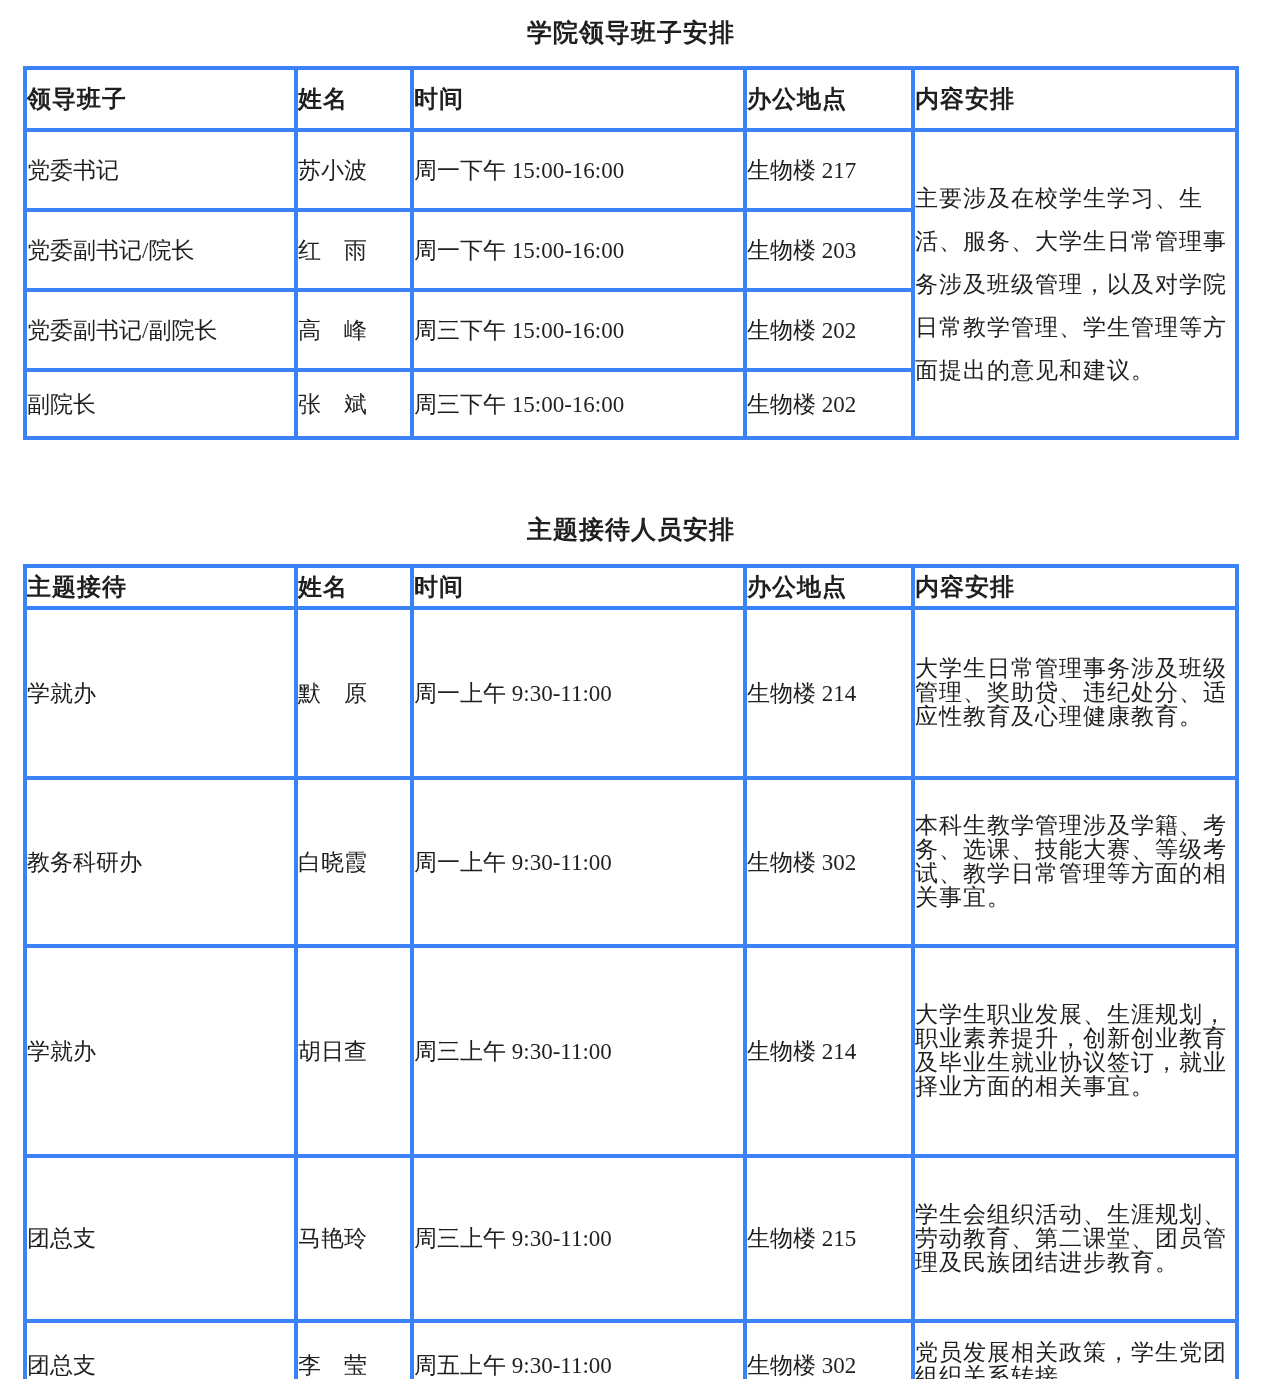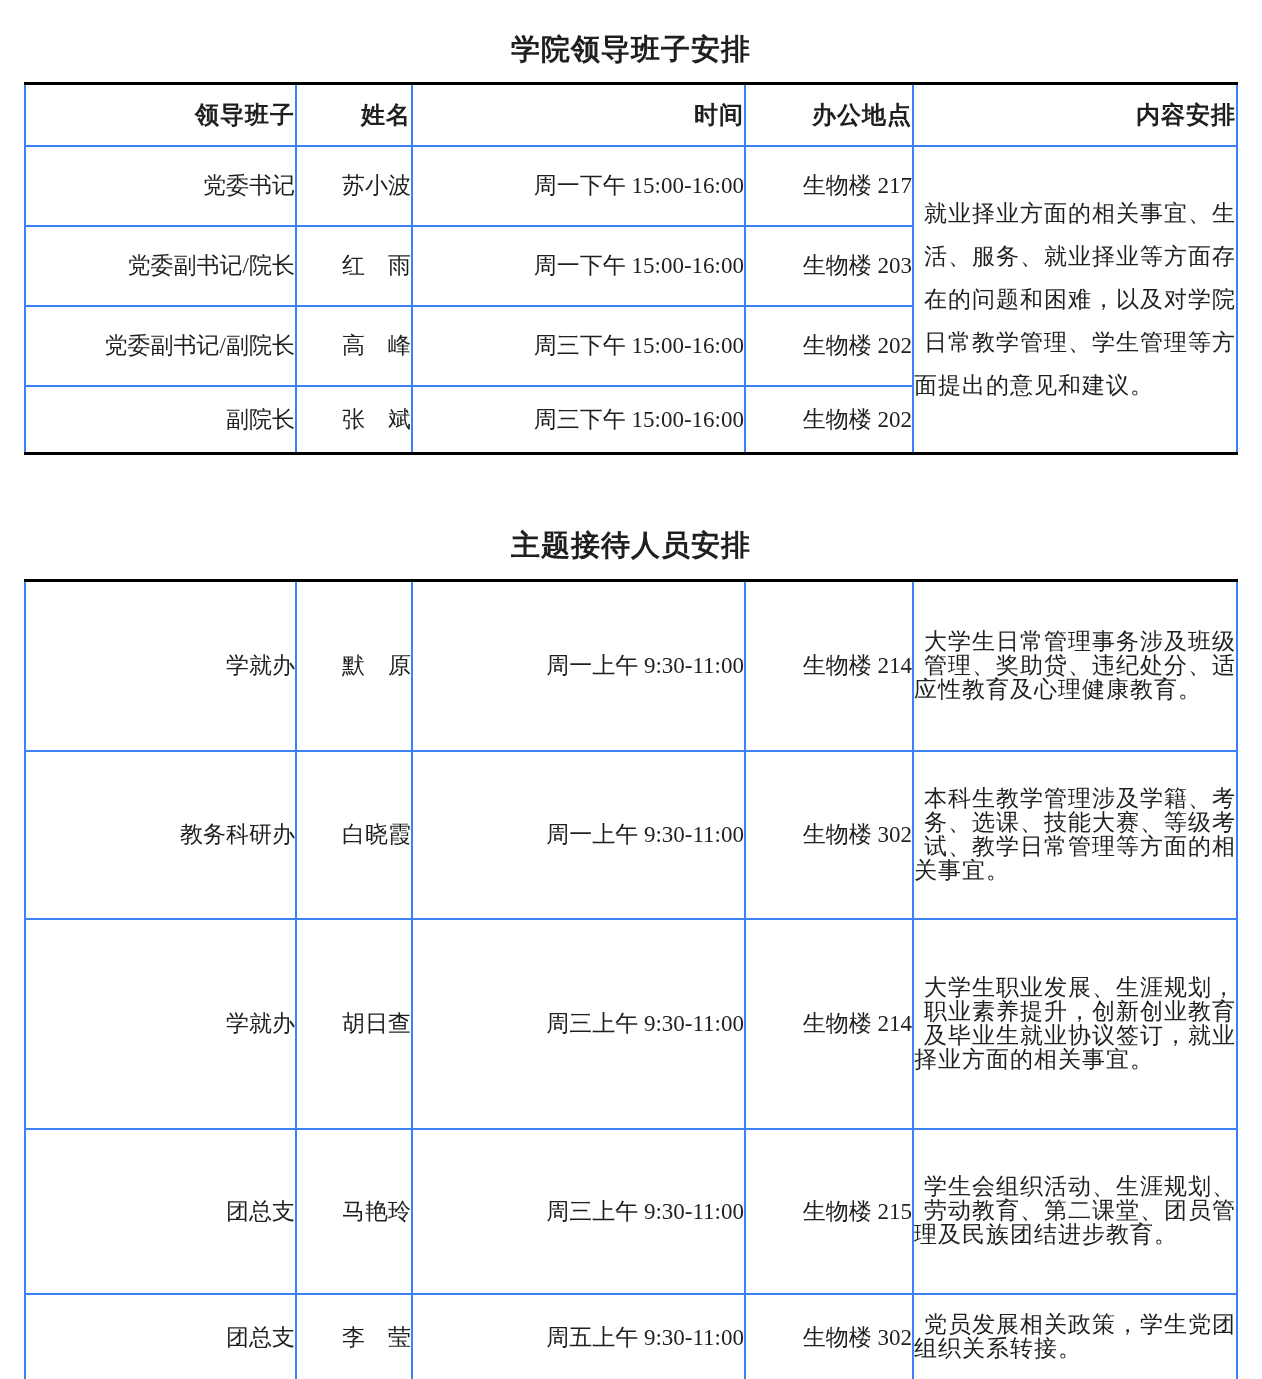--- a/index.html
+++ b/index.html
@@ -10,25 +10,25 @@
   body {
     width: 1262px;
     height: 1379px;
     font-family: "Liberation Serif", "DejaVu Serif", serif;
     color: #1f1f1f;
     box-sizing: border-box;
     padding-top: 17px;
     overflow: hidden;
   }
   .doc-title {
-    font-size: 29px;
+    font-size: 25px;
     line-height: 32px;
     font-weight: bold;
     text-align: center;
-    margin: 16px;
+    margin: 0;
     letter-spacing: 1px;
   }
   .title-2 {
     margin-top: 74px;
   }
   table.sched {
     width: 1212px;
     margin: 17px auto 0 auto;
     border-collapse: collapse;
     table-layout: fixed;
@@ -37,23 +37,23 @@
     border-left: 2px solid #3a3a3a;
     border-right: 2px solid #3a3a3a;
   }
   table.sched2 { margin-top: 18px; }
   col.c1 { width: 271px; }
   col.c2 { width: 116px; }
   col.c3 { width: 333px; }
   col.c4 { width: 168px; }
   col.c5 { width: 324px; }
   table.sched th, table.sched td {
-    border: 2px solid #3b82f6;
+    border: 4px solid #3b82f6;
     padding: 0;
-    text-align: right;
+    text-align: left;
     vertical-align: middle;
     font-size: 23px;
     font-weight: normal;
     overflow: hidden;
   }
   table.sched th {
     font-weight: bold;
     font-size: 24px;
     letter-spacing: 1px;
   }
@@ -105,21 +105,21 @@
       <th>姓名</th>
       <th>时间</th>
       <th>办公地点</th>
       <th>内容安排</th>
     </tr>
     <tr class="t1-row">
       <td>党委书记</td>
       <td>苏小波</td>
       <td class="time-cell">周一下午 15:00-16:00</td>
       <td class="loc-cell">生物楼 217</td>
-      <td class="content-cell merged-content" rowspan="4">就业择业方面的相关事宜、生活、服务、就业择业等方面存在的问题和困难，以及对学院日常教学管理、学生管理等方面提出的意见和建议。</td>
+      <td class="content-cell merged-content" rowspan="4">主要涉及在校学生学习、生活、服务、大学生日常管理事务涉及班级管理，以及对学院日常教学管理、学生管理等方面提出的意见和建议。</td>
     </tr>
     <tr class="t1-row">
       <td>党委副书记/院长</td>
       <td>红　雨</td>
       <td class="time-cell">周一下午 15:00-16:00</td>
       <td class="loc-cell">生物楼 203</td>
     </tr>
     <tr class="t1-row">
       <td>党委副书记/副院长</td>
       <td>高　峰</td>
@@ -139,20 +139,27 @@
 
 <table class="sched sched2">
   <colgroup>
     <col class="c1">
       <col class="c2">
       <col class="c3">
       <col class="c4">
       <col class="c5">
   </colgroup>
   <tbody>
+    <tr class="t2-head">
+      <th>主题接待</th>
+      <th>姓名</th>
+      <th>时间</th>
+      <th>办公地点</th>
+      <th>内容安排</th>
+    </tr>
     <tr class="t2-r1">
       <td>学就办</td>
       <td>默　原</td>
       <td class="time-cell">周一上午 9:30-11:00</td>
       <td class="loc-cell">生物楼 214</td>
       <td class="content-cell">大学生日常管理事务涉及班级管理、奖助贷、违纪处分、适应性教育及心理健康教育。</td>
     </tr>
     <tr class="t2-r2">
       <td>教务科研办</td>
       <td>白晓霞</td>

